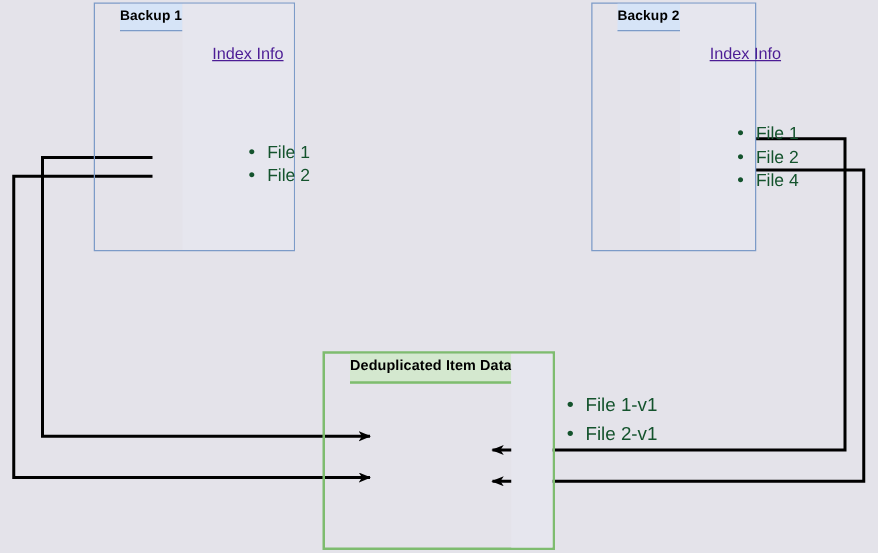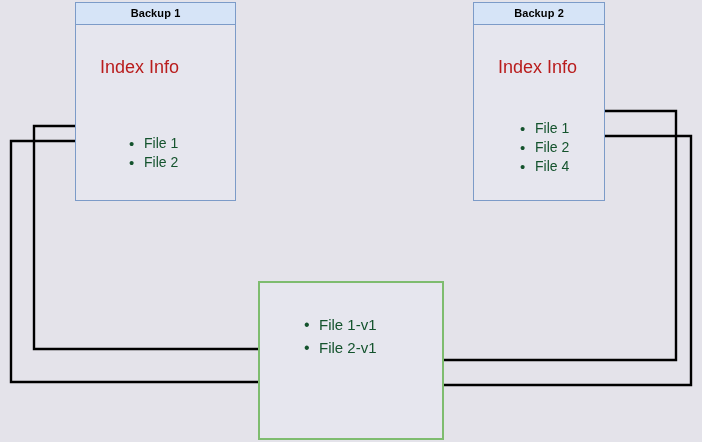--- a/index.html
+++ b/index.html
@@ -17,21 +17,22 @@
   #canvas {
     position: absolute;
     left: 0; top: 0;
     width: 702px;
     height: 442px;
   }
   .node {
     position: absolute;
     box-sizing: border-box;
     display: flex;
-    flex-direction: column;
+    flex-direction: row;
+    padding-left: 20px;
   }
   .node-header {
     box-sizing: border-box;
     height: 22px;
     line-height: 20px;
     text-align: center;
     font-size: 11px;
     font-weight: bold;
     color: #000;
     letter-spacing: 0.1px;
@@ -60,23 +61,24 @@
     border-bottom: 2px solid #7ebc6f;
     height: 24px;
     line-height: 21px;
     font-size: 11.5px;
   }
   .dedup .node-body {
     background: #e6e6ee;
   }
   .index-label {
     position: absolute;
-    font-size: 18px;
-    color: #b91c1c;
+    font-size: 13px;
+    color: #4c1d95;
     white-space: nowrap;
+    text-decoration: underline;
   }
   .file-list {
     position: absolute;
     margin: 0;
     padding: 0;
     list-style: none;
   }
   .file-list li {
     font-size: 14px;
     color: #14532d;
@@ -149,19 +151,20 @@
     <div class="index-label" style="left:24px; top:32px;">Index Info</div>
     <ul class="file-list" style="left:46px; top:94px;">
       <li>File 1</li>
       <li>File 2</li>
       <li>File 4</li>
     </ul>
   </div>
 </div>
 
 <div class="node dedup" id="dedup" style="left:258px; top:281px; width:186px; height:159px;">
+  <div class="node-header">Deduplicated Item Data</div>
   <div class="node-body">
     <ul class="file-list" style="left:44px; top:30px;text-align:right;">
       <li>File 1-v1</li>
       <li>File 2-v1</li>
     </ul>
   </div>
 </div>
 
 </body></html>

